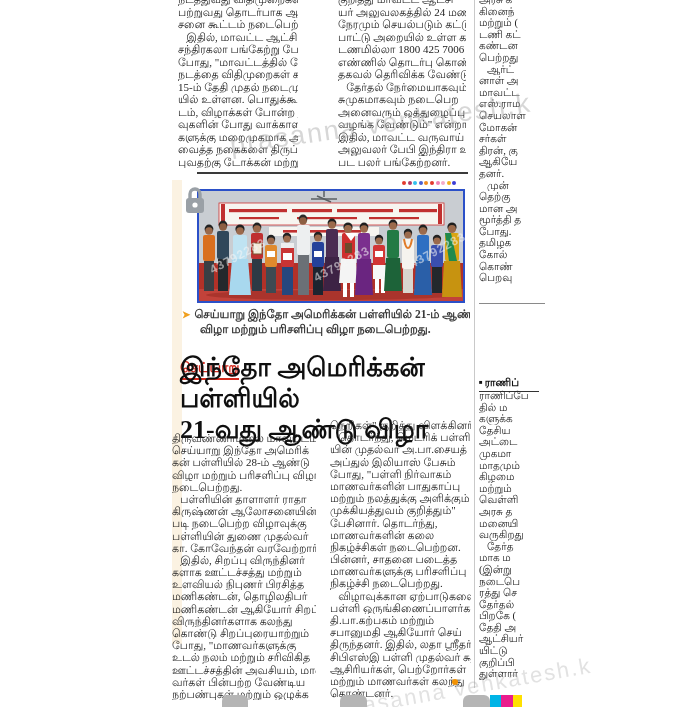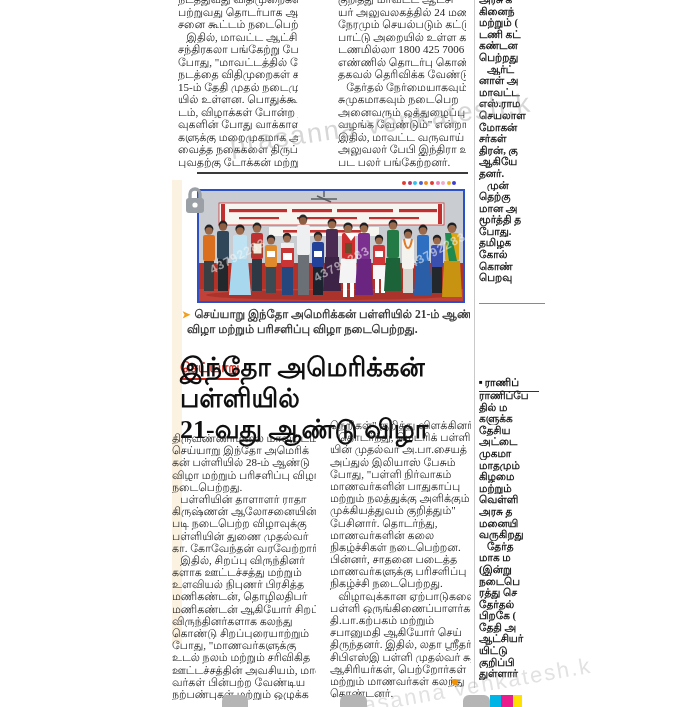--- a/index.html
+++ b/index.html
@@ -5,21 +5,21 @@
   html,body{margin:0;padding:0;background:#ffffff;}
   .screen{position:relative;width:698px;height:707px;background:#ffffff;overflow:hidden;
           font-family:"Liberation Serif", serif;color:#1c1c1c;}
   .abs{position:absolute;}
   .tline{white-space:pre;overflow:hidden;}
 
   
   .newscol{font-size:11px;line-height:12.5px;color:#222;}
   .newscol .tline{height:12.5px;}
   .rc{font-size:10.5px;line-height:11.6px;color:#222;}
-  .rc .tline{height:11.6px;font-weight:bold;}
+  .rc .tline{height:11.6px;}
   .bodycol{font-size:11px;line-height:12.2px;color:#1e1e1e;}
   .bodycol .tline{height:12.2px;}
 
   .cream-strip{left:172px;top:180px;width:10px;height:464px;background:#fbf2e2;}
   .vdivider{left:474px;top:0;width:1px;height:688px;background:#c9c9c9;}
   .rule-top{left:197px;top:172px;width:271px;height:2px;background:#3a3a3a;}
   .rc-rule{left:479px;top:303px;width:66px;height:1px;background:#8a8a8a;}
 
   .dots{left:402px;top:181px;height:6px;display:flex;gap:1.6px;}
   .dot{width:4px;height:4px;border-radius:50%;display:inline-block;}
@@ -27,21 +27,21 @@
   .photo-frame{left:197px;top:189px;width:264px;height:110px;border:2px solid #2b50c8;background:#c9cdd2;}
   .photo-frame svg{display:block;}
   .photo-wm{position:absolute;color:rgba(245,245,245,0.55);font-size:12px;font-weight:bold;
             transform:rotate(-28deg);font-family:"Liberation Sans",sans-serif;letter-spacing:1px;}
 
   .lock{left:183px;top:186px;width:24px;height:30px;}
 
   .caption{left:182px;top:307px;width:288px;font-size:11.5px;font-weight:bold;
            color:#3a3a3a;line-height:14px;}
   .caption .arrow{color:#f0a01e;font-size:10px;margin-right:4px;}
-  .caption .cap2{padding-left:5px;}
+  .caption .cap2{padding-left:18px;}
 
   .kicker{left:180px;top:358px;width:290px;}
   .kicker span{display:inline-block;color:#d42a1e;font-weight:bold;font-size:13.5px;
                border-bottom:2px solid #d42a1e;padding-bottom:1px;}
   .headline{left:180px;top:352px;width:290px;text-align:left;font-size:26px;
             font-weight:bold;color:#0f0f0f;line-height:31px;}
 
   .byline{left:181px;top:416px;width:141px;border-bottom:1.5px solid #222;
           font-size:11.5px;font-weight:bold;color:#111;padding-bottom:2px;}
   .byline .sq{font-size:7px;vertical-align:2px;margin-right:3px;color:#333;}

